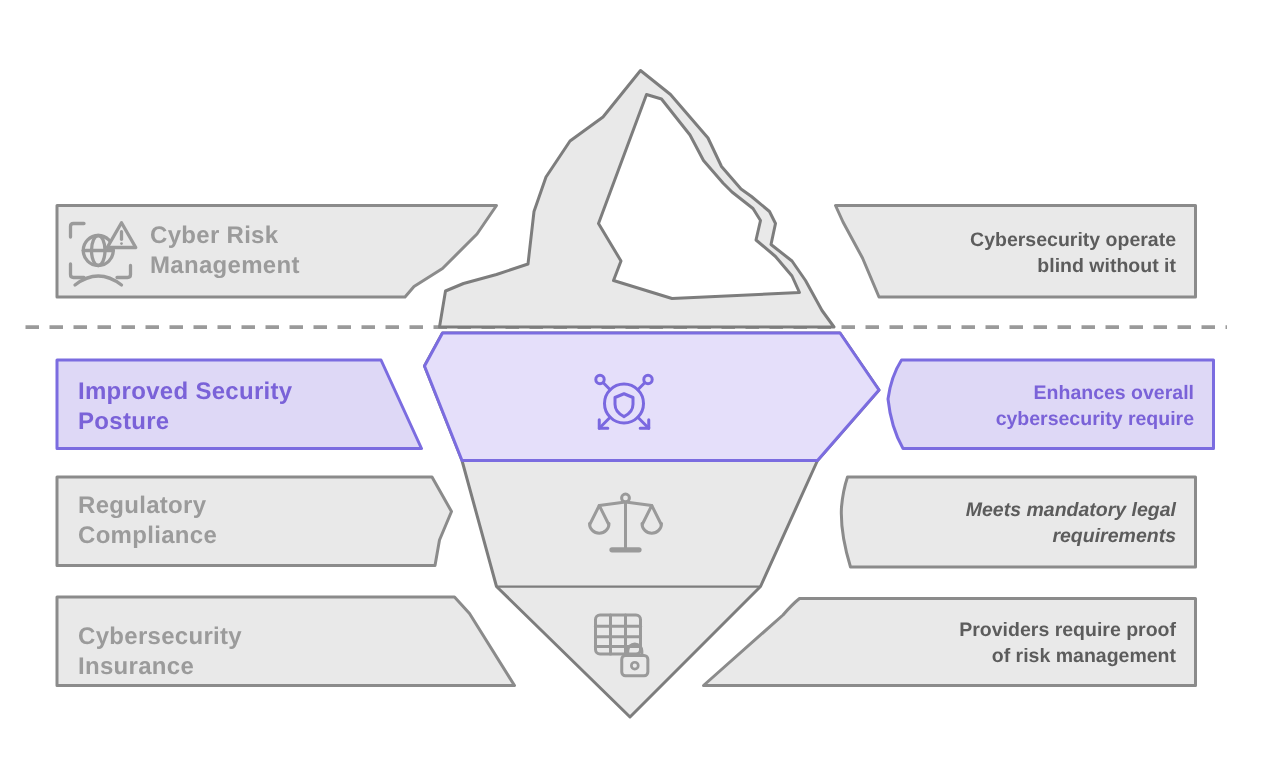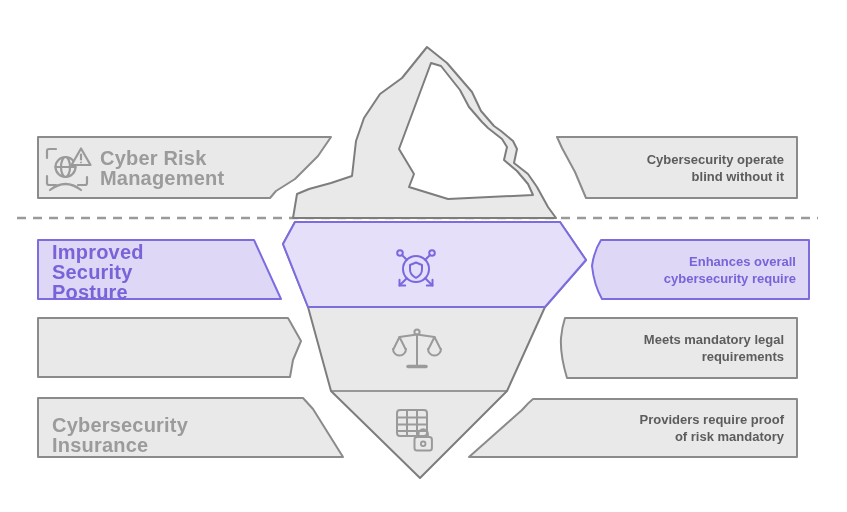--- a/index.html
+++ b/index.html
@@ -11,21 +11,21 @@
     font-family:"Liberation Sans", sans-serif;
   }
   #shapes{position:absolute;left:0;top:0;}
   .label{
     position:absolute;
     display:flex;align-items:center;
     font-weight:700;
     pointer-events:none;
   }
   .label-left{
-    font-size:20px;line-height:20px;
+    font-size:16px;line-height:20px;
     color:#9b9b9b;letter-spacing:.2px;
     justify-content:flex-start;text-align:left;
   }
   .label-right{
     font-size:13px;line-height:17px;
     color:#5c5c5c;
     justify-content:flex-end;text-align:right;
   }
   .accent{color:#7a62d8;}
 </style>
@@ -114,18 +114,19 @@
       </g>
     </g>
   </svg>
 
   <div class="label label-left" style="left:100px;top:139px;width:130px;height:58px;">Cyber Risk Management</div>
   <div class="label label-right" style="right:63px;top:139px;width:155px;height:58px;">Cybersecurity operate blind without it</div>
 
   <div class="label label-left accent" style="left:52px;top:241px;width:160px;height:61px;">Improved Security Posture</div>
   <div class="label label-right accent" style="right:51px;top:241px;width:155px;height:57px;">Enhances overall cybersecurity require</div>
 
-  <div class="label label-right" style="right:63px;top:319px;width:155px;height:58px;">Meets mandatory legal requirements</div>
+  <div class="label label-left" style="left:52px;top:319px;width:120px;height:58px;">Regulatory Compliance</div>
+  <div class="label label-right" style="right:63px;top:319px;width:155px;height:58px;font-style:italic;">Meets mandatory legal requirements</div>
 
   <div class="label label-left" style="left:52px;top:399px;width:130px;height:72px;">Cybersecurity Insurance</div>
-  <div class="label label-right" style="right:63px;top:399px;width:158px;height:57px;">Providers require proof of risk mandatory</div>
+  <div class="label label-right" style="right:63px;top:399px;width:158px;height:57px;">Providers require proof of risk management</div>
 
 </div>
 
 </body></html>

